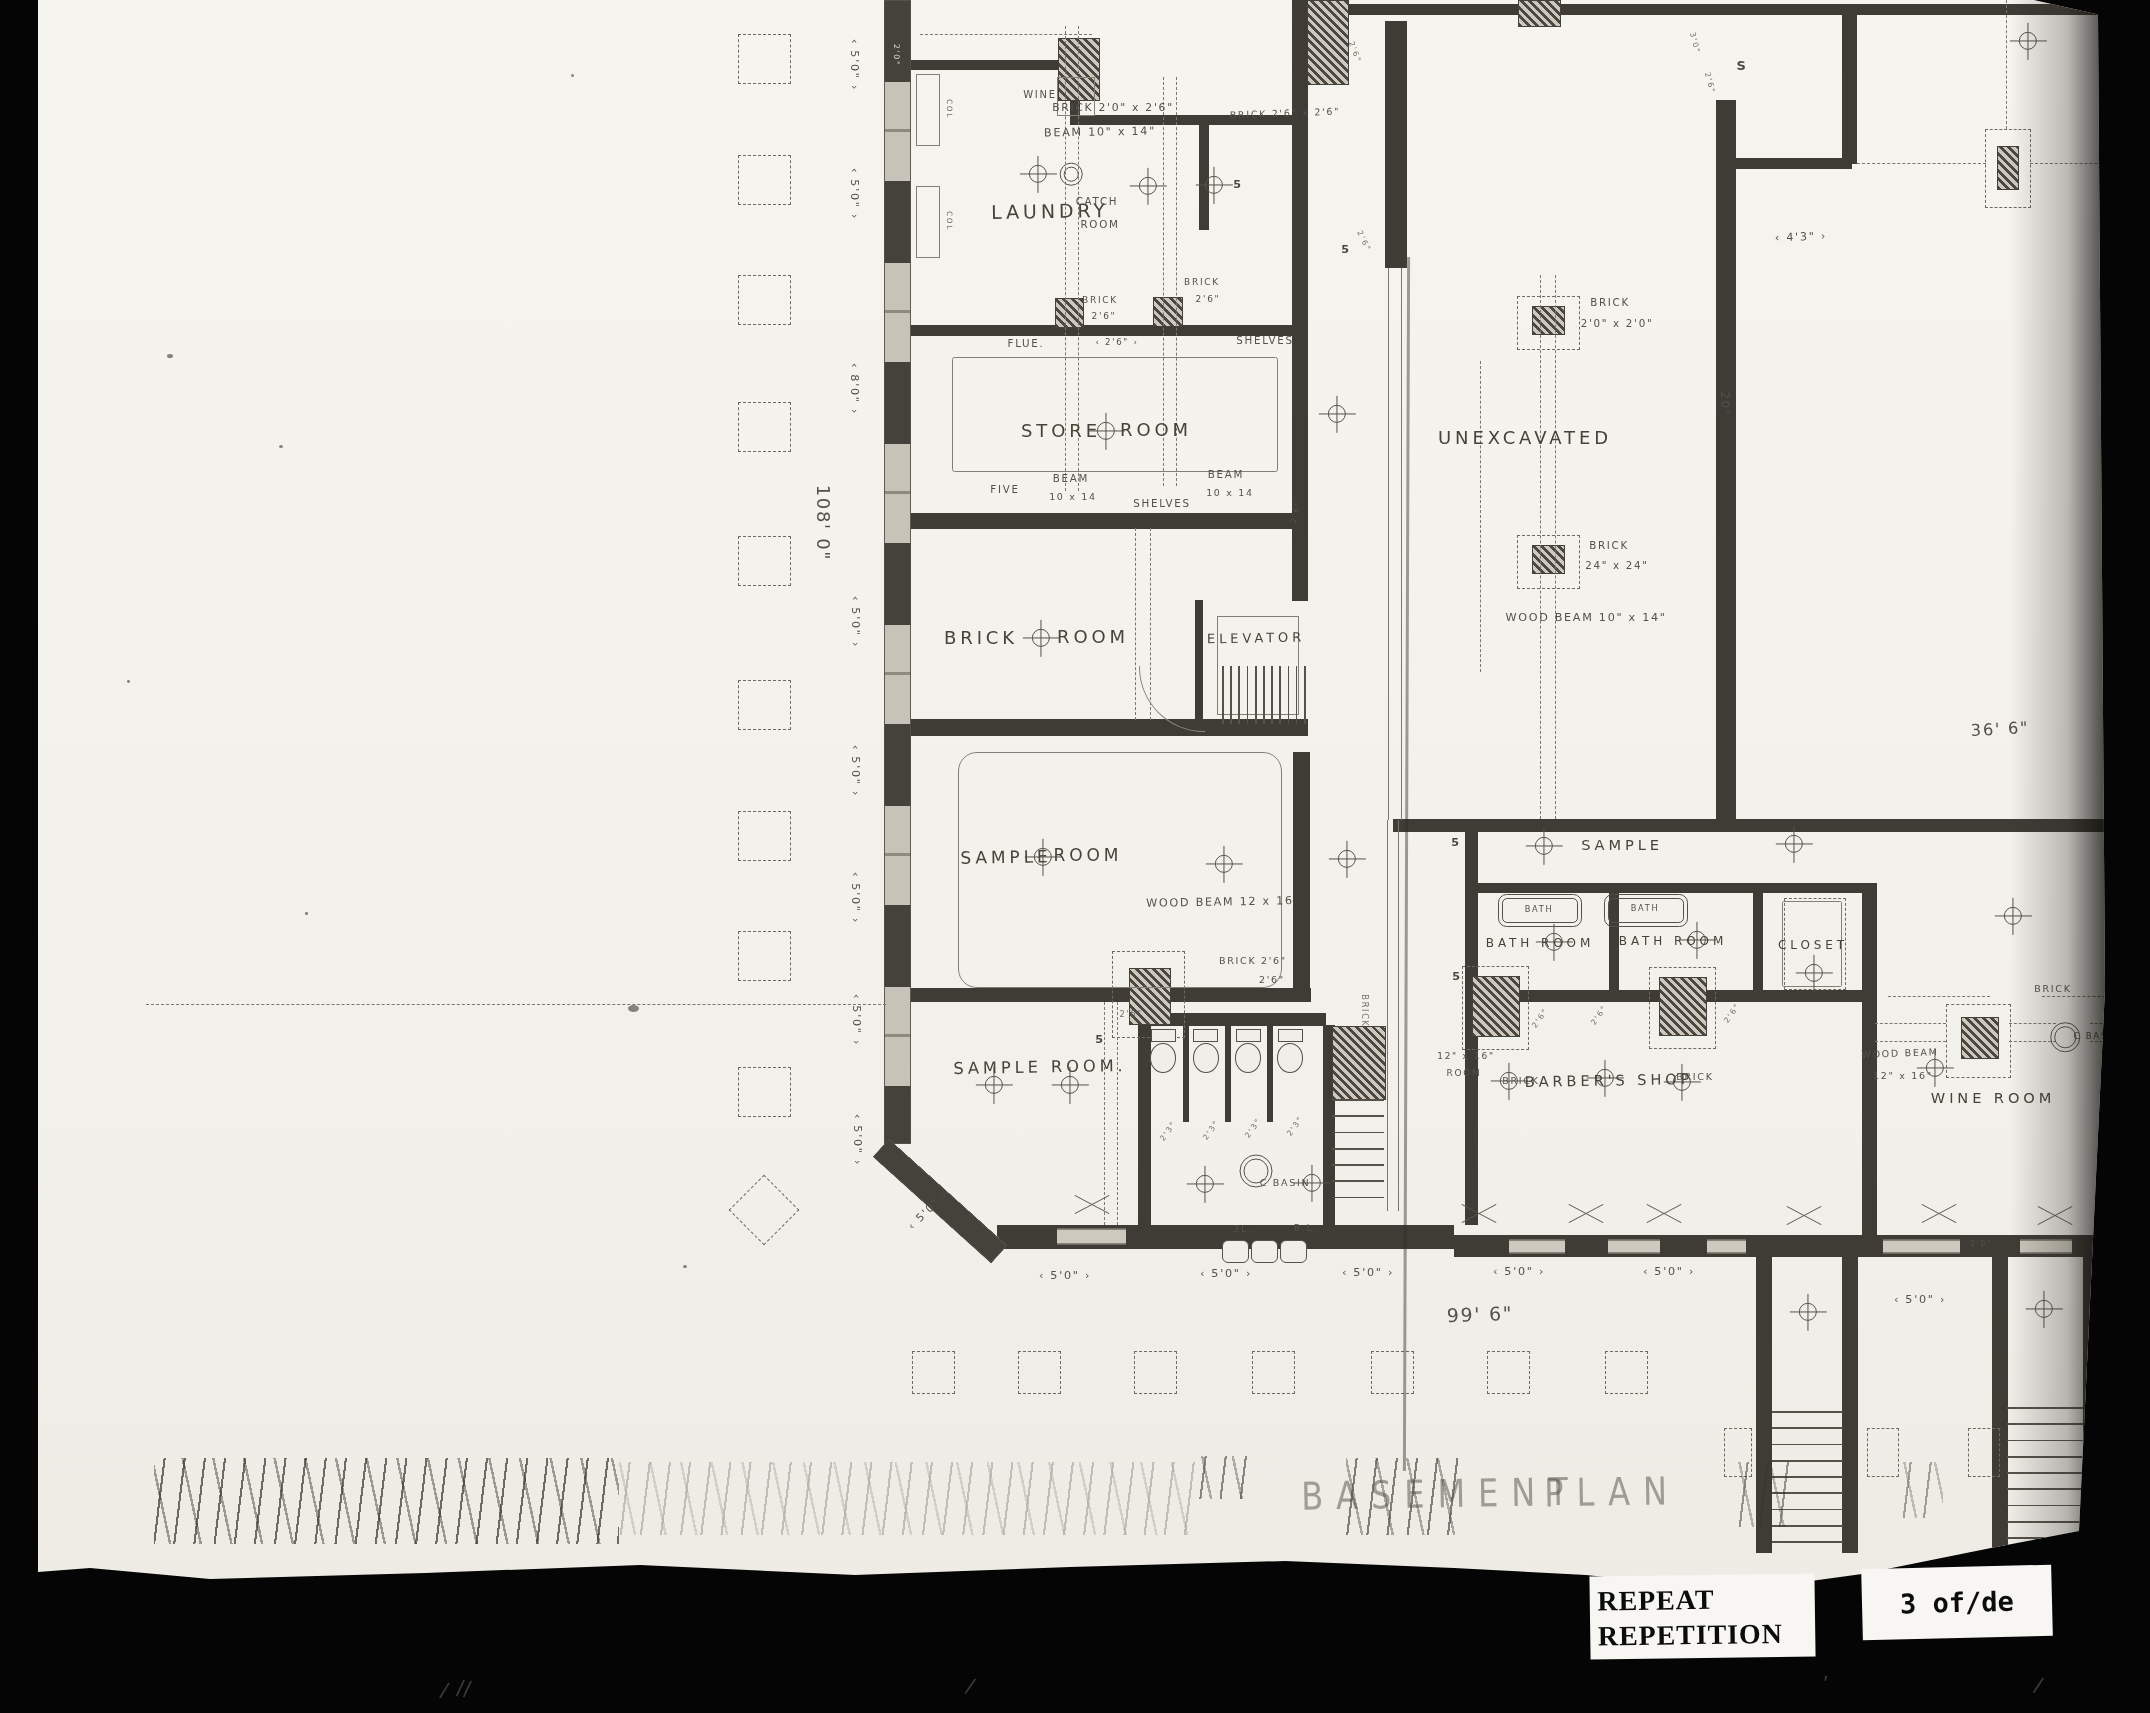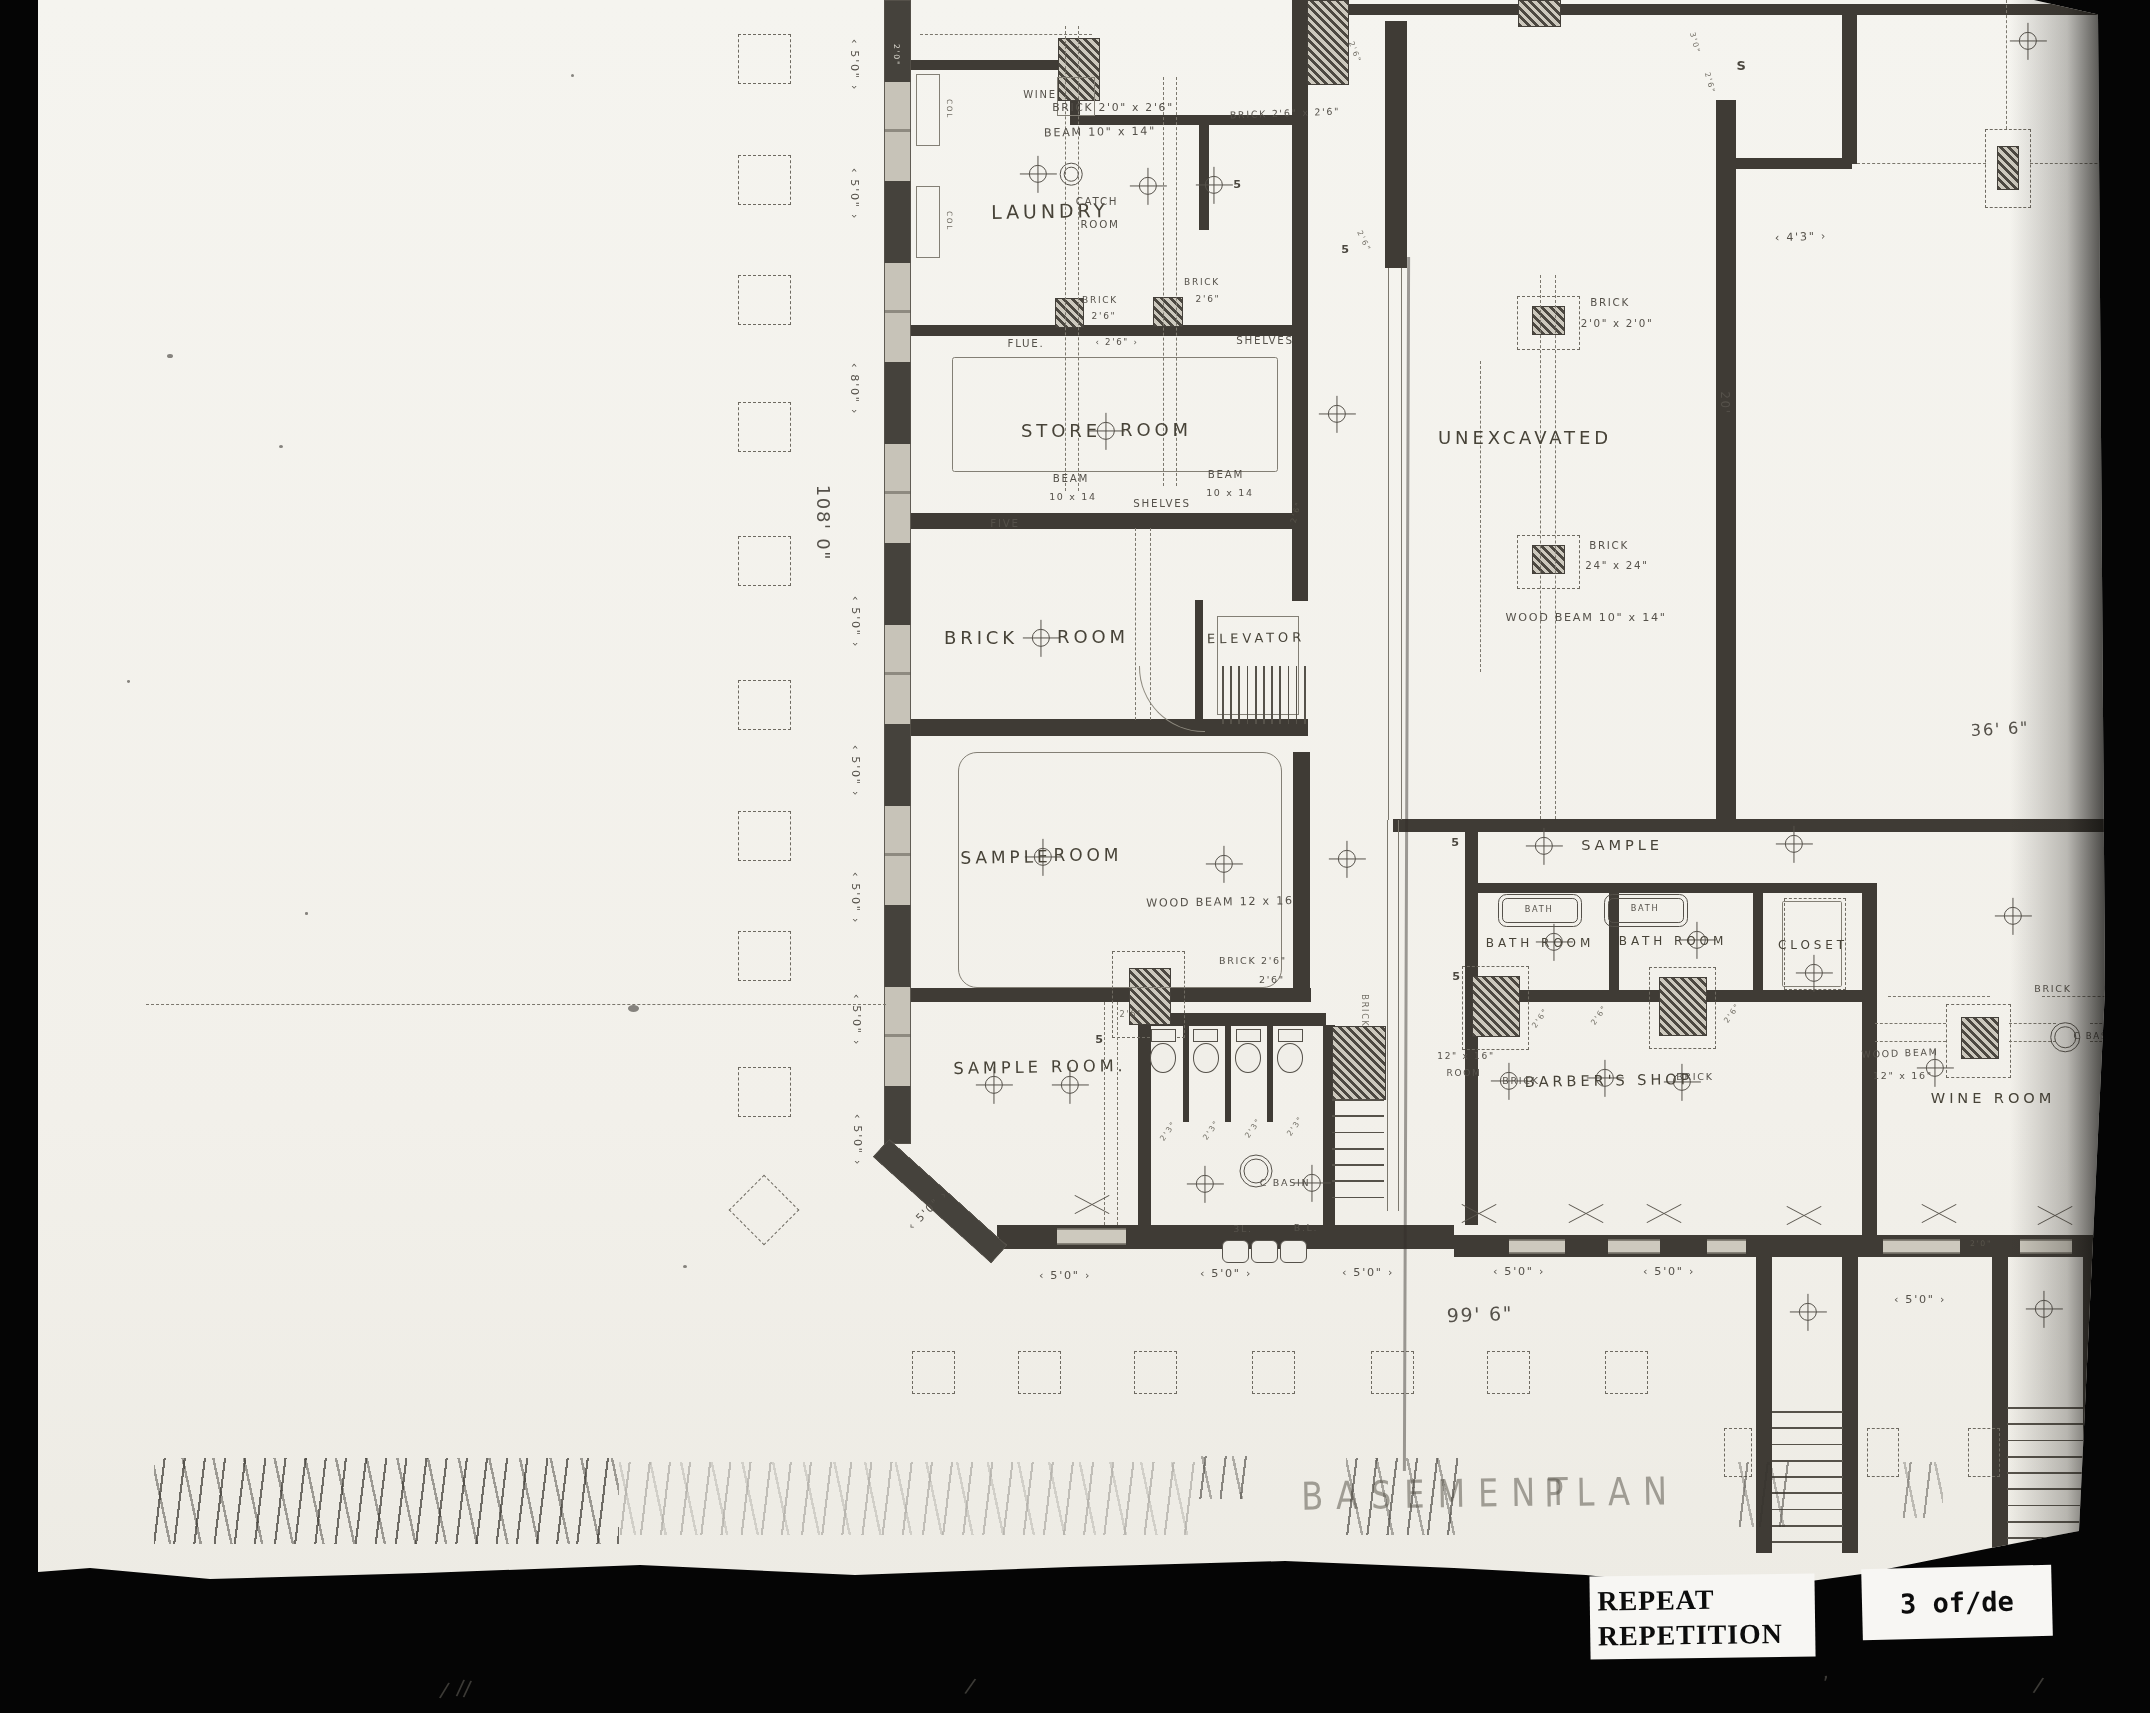--- a/index.html
+++ b/index.html
@@ -280,21 +280,21 @@
         <div class="lbl annotation-label" style="left: 1066px; top: 316px; font-size: 9px;">2'6"</div>
         <div class="lbl annotation-label" style="left: 1164px; top: 282px; font-size: 9px;">BRICK</div>
         <div class="lbl annotation-label" style="left: 1170px; top: 299px; font-size: 9px;">2'6"</div>
         <div class="lbl dimension-label" style="left: 1079px; top: 342px; font-size: 8.6px;">2'6"</div>
         <div class="lbl annotation-label" style="left: 988px; top: 343px; font-size: 10.3px;">FLUE.</div>
         <div class="lbl annotation-label" style="left: 1227px; top: 340px; font-size: 10.3px;">SHELVES</div>
         <div class="lbl annotation-label" style="left: 1033px; top: 478px; font-size: 10.3px;">BEAM</div>
         <div class="lbl annotation-label" style="left: 1035px; top: 496px; font-size: 9.5px;">10 x 14</div>
         <div class="lbl annotation-label" style="left: 1188px; top: 474px; font-size: 10.3px;">BEAM</div>
         <div class="lbl annotation-label" style="left: 1192px; top: 492px; font-size: 9.5px;">10 x 14</div>
-        <div class="lbl annotation-label" style="left: 967px; top: 523px; font-size: 10.3px;">FIVE</div>
+        <div class="lbl annotation-label" style="left: 967px; top: 489px; font-size: 10.3px;">FIVE</div>
         <div class="lbl annotation-label" style="left: 1124px; top: 503px; font-size: 10.3px;">SHELVES</div>
         <div class="lbl annotation-label" style="left: 1182px; top: 902px; font-size: 11.2px; transform: translate(-50%, -50%) rotate(-1deg);">WOOD BEAM 12 x 16</div>
         <div class="lbl annotation-label" style="left: 1215px; top: 960px; font-size: 9.5px;">BRICK 2'6"</div>
         <div class="lbl annotation-label" style="left: 1234px; top: 979px; font-size: 9.5px;">2'6"</div>
         <div class="lbl tiny-annotation" style="left: 1093px; top: 1014px; font-size: 8.2px;">2'6"</div>
         <div class="lbl annotation-label" style="left: 1572px; top: 302px; font-size: 10.3px;">BRICK</div>
         <div class="lbl annotation-label" style="left: 1579px; top: 323px; font-size: 10.3px;">2'0" x 2'0"</div>
         <div class="lbl annotation-label" style="left: 1571px; top: 545px; font-size: 10.3px;">BRICK</div>
         <div class="lbl annotation-label" style="left: 1579px; top: 565px; font-size: 10.3px;">24" x 24"</div>
         <div class="lbl annotation-label" style="left: 1548px; top: 617px; font-size: 11.2px;">WOOD BEAM 10" x 14"</div>

